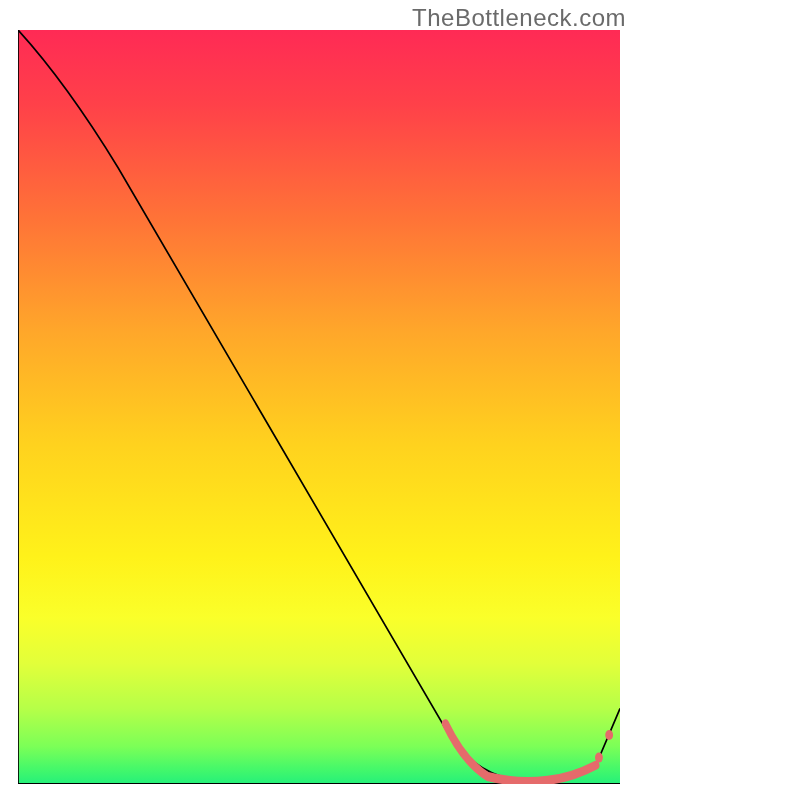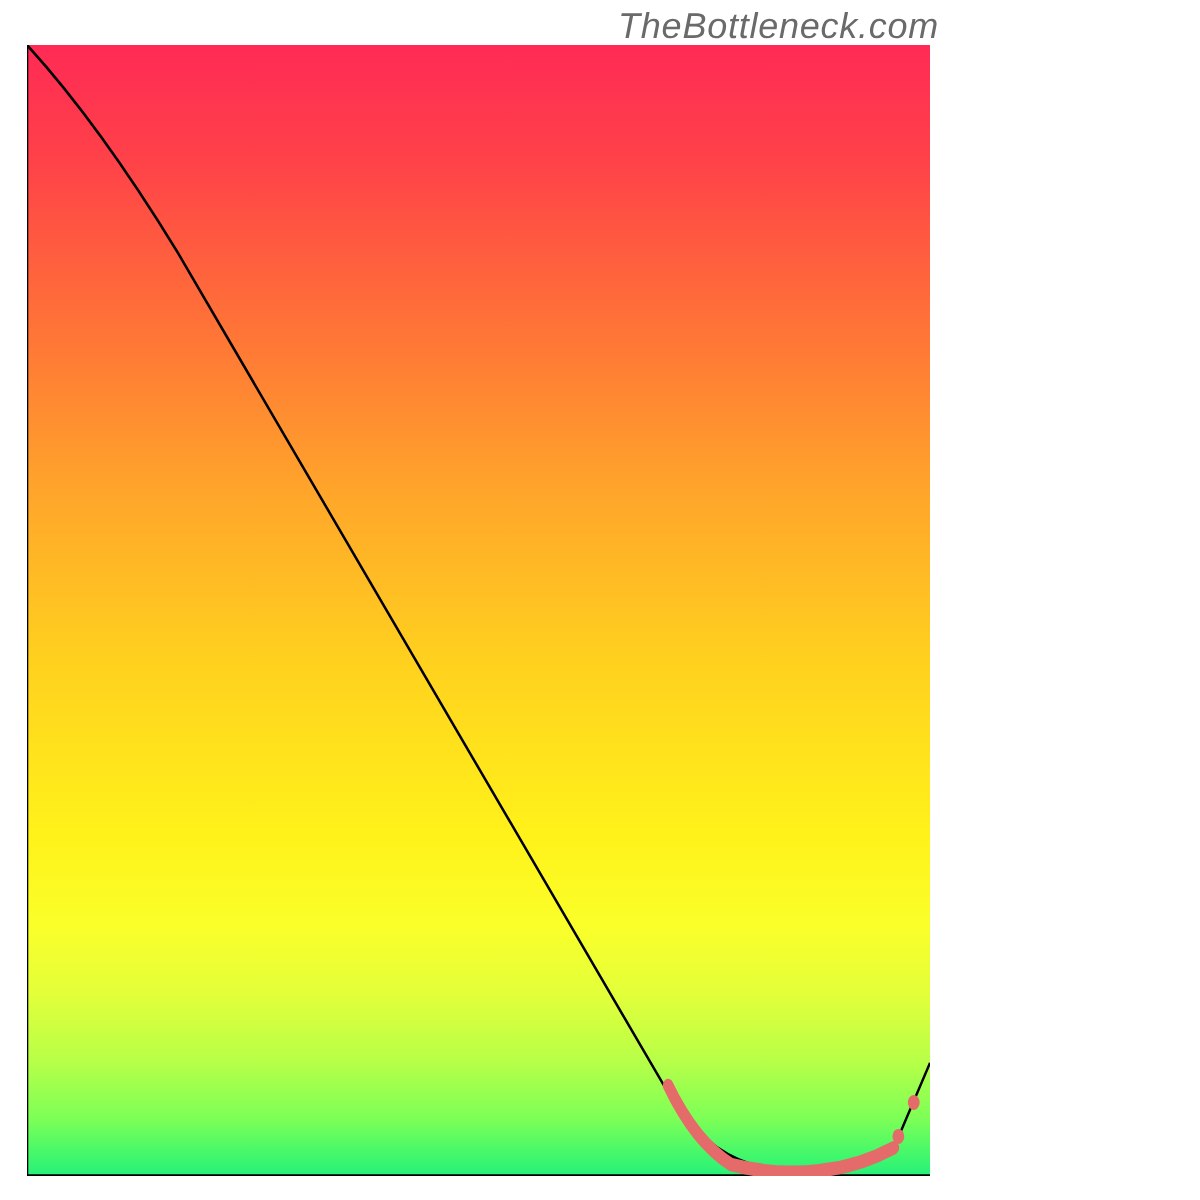--- a/index.html
+++ b/index.html
@@ -8,21 +8,20 @@
     width: 800px;
     height: 800px;
     overflow: hidden;
     font-family: Arial, Helvetica, sans-serif;
     background: #ffffff;
   }
   .chart-wrap {
     position: relative;
     width: 636px;
     height: 800px;
-    font-style: italic;
   }
   .watermark {
     position: absolute;
     top: 4px;
     right: 10px;
     font-size: 24px;
     color: #6a6a6a;
     font-weight: 500;
     letter-spacing: 0.5px;
     z-index: 10;

